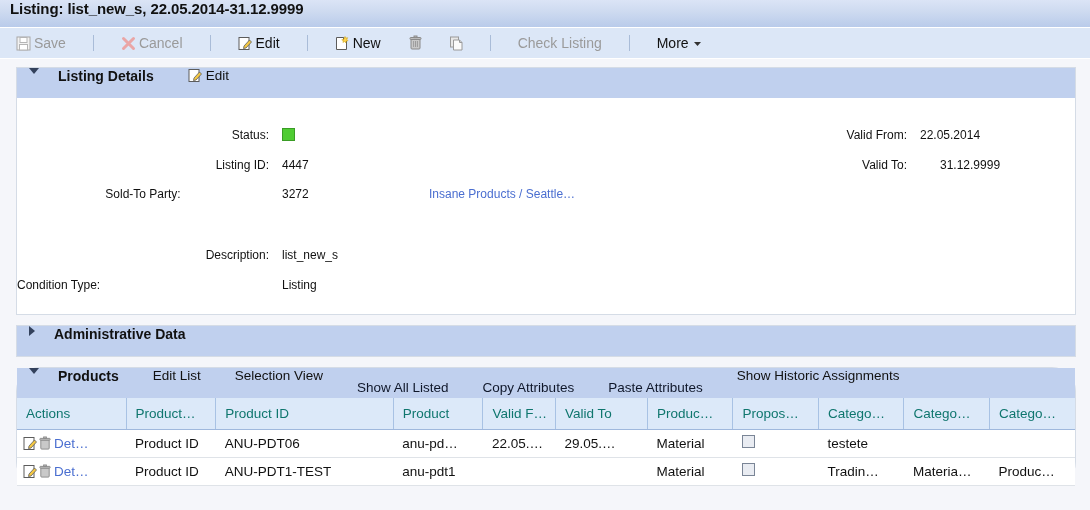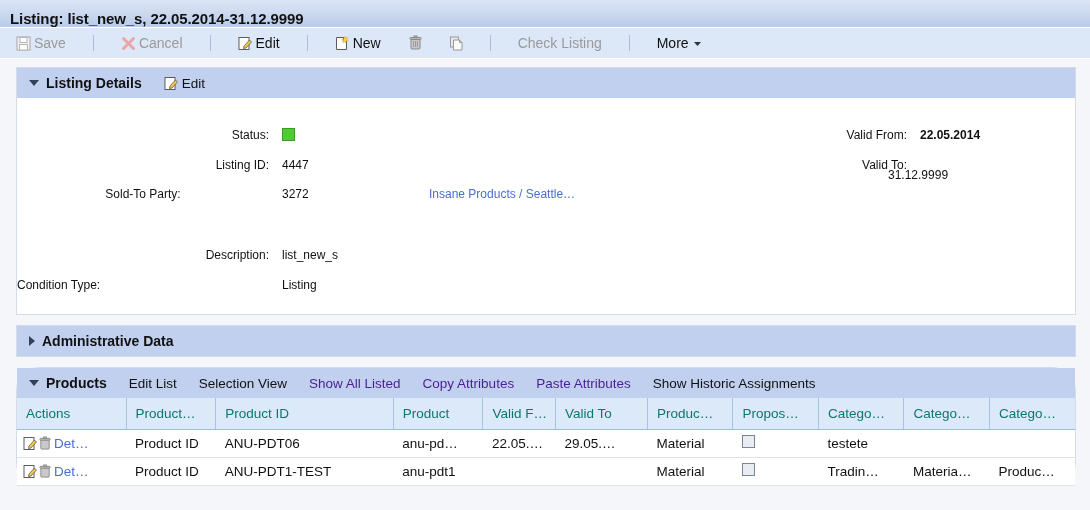--- a/index.html
+++ b/index.html
@@ -12,21 +12,21 @@
     font-size: 13px;
     color: #000;
   }
 
   
   .titlebar {
     height: 28px;
     background: linear-gradient(to bottom, #dbe4f6 0%, #cddaf0 45%, #b9cbea 100%);
     border-bottom: 1px solid #ffffff;
     display: flex;
-    align-items: flex-end;
+    align-items: flex-start;
     padding-left: 10px;
   }
   .titlebar .title {
     font-size: 15px;
     font-weight: bold;
     color: #111;
     letter-spacing: -0.1px;
   }
 
   
@@ -69,23 +69,23 @@
   
   .panel {
     margin: 8px 14px 0 16px;
     background: #ffffff;
     border: 1px solid #d5dce6;
   }
   .panel-head {
     height: 30px;
     background: #c0d0ee;
     display: flex;
-    align-items: center;
+    align-items: flex-start;
     padding-left: 12px;
-    gap: 0;
+    gap: 12px;
   }
   .panel-head .caret {
     width: 0; height: 0;
     margin-right: 7px;
   }
   .caret-down {
     border-left: 5px solid transparent;
     border-right: 5px solid transparent;
     border-top: 6px solid #33415c;
   }
@@ -104,21 +104,21 @@
   .head-action {
     display: flex;
     align-items: center;
     gap: 3px;
     font-size: 13.5px;
     color: #111;
     margin-right: 22px;
     cursor: pointer;
     white-space: nowrap;
   }
-  .head-action.disabled { color: #4c1d95; cursor: default; }
+  .head-action.disabled { color: #0f172a; cursor: default; margin-top: 12px; }
 
   
   .details-body {
     position: relative;
     height: 216px;
     background: #fff;
     padding: 0;
   }
   .fld {
     position: absolute;
@@ -348,28 +348,28 @@
     <div class="fld" style="left:0; top:180px; width:252px; justify-content:flex-start;">
       <span class="lbl">Condition Type:</span>
     </div>
     <div class="fld" style="left:265px; top:180px;">
       <span class="val">Listing</span>
     </div>
 
     <div class="fld" style="left:620px; top:30px; width:270px; justify-content:flex-end;">
       <span class="lbl">Valid From:</span>
     </div>
-    <div class="fld" style="left:903px; top:30px;font-weight:bold;">
+    <div class="fld" style="left:903px; top:30px;">
       <span class="val">22.05.2014</span>
     </div>
 
     <div class="fld" style="left:620px; top:60px; width:270px; justify-content:flex-end;">
       <span class="lbl">Valid To:</span>
     </div>
-    <div class="fld" style="left:871px; top:60px;margin-top:10px;">
+    <div class="fld" style="left:923px; top:60px;">
       <span class="val">31.12.9999</span>
     </div>
   </div>
 </div>
 
 <div class="panel admin">
   <div class="panel-head">
     <span class="caret caret-right"></span>
     <span class="panel-title">Administrative Data</span>
   </div>

